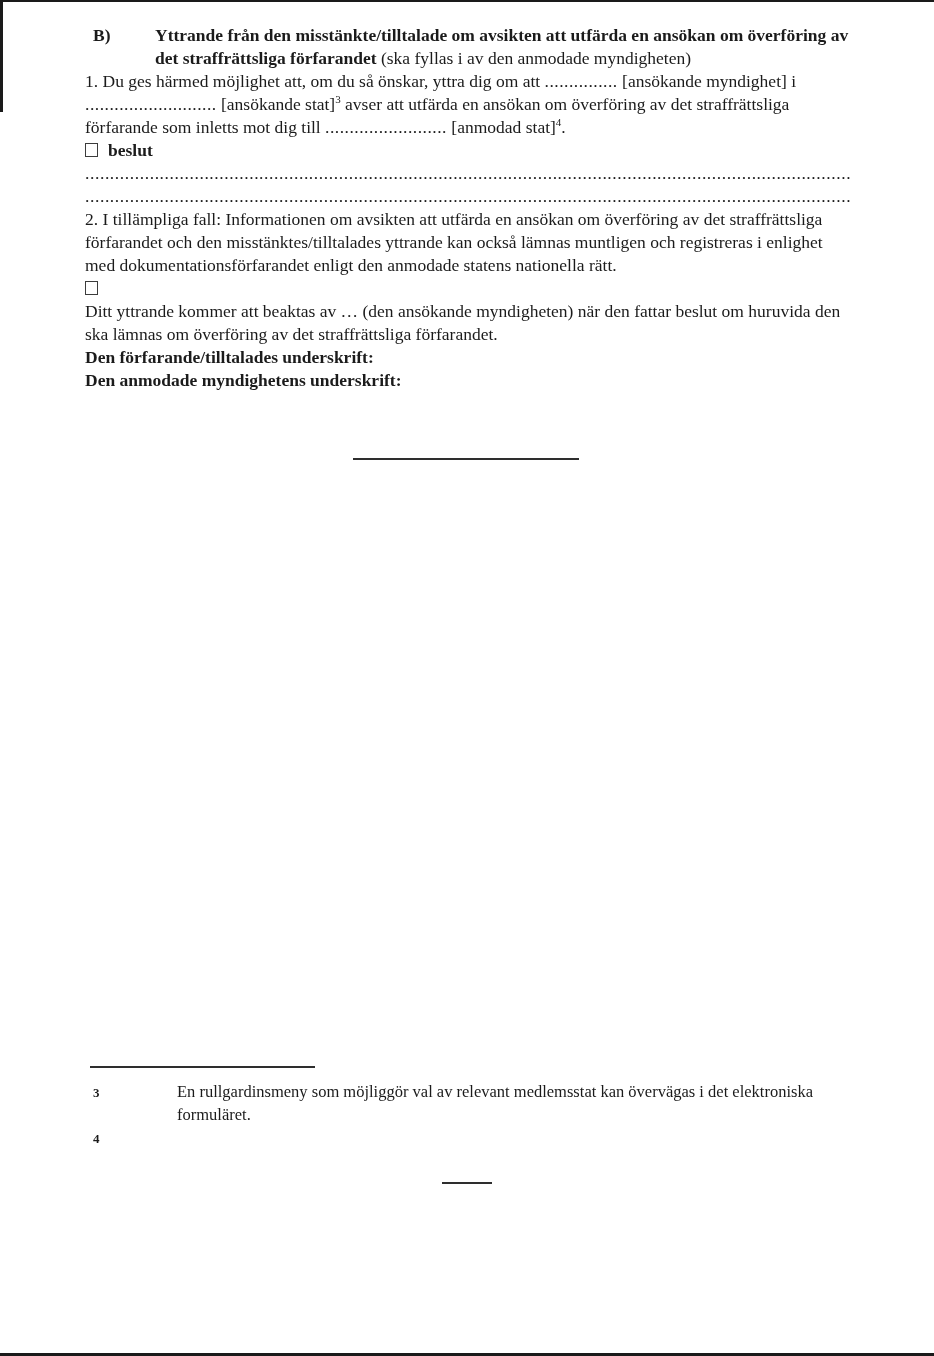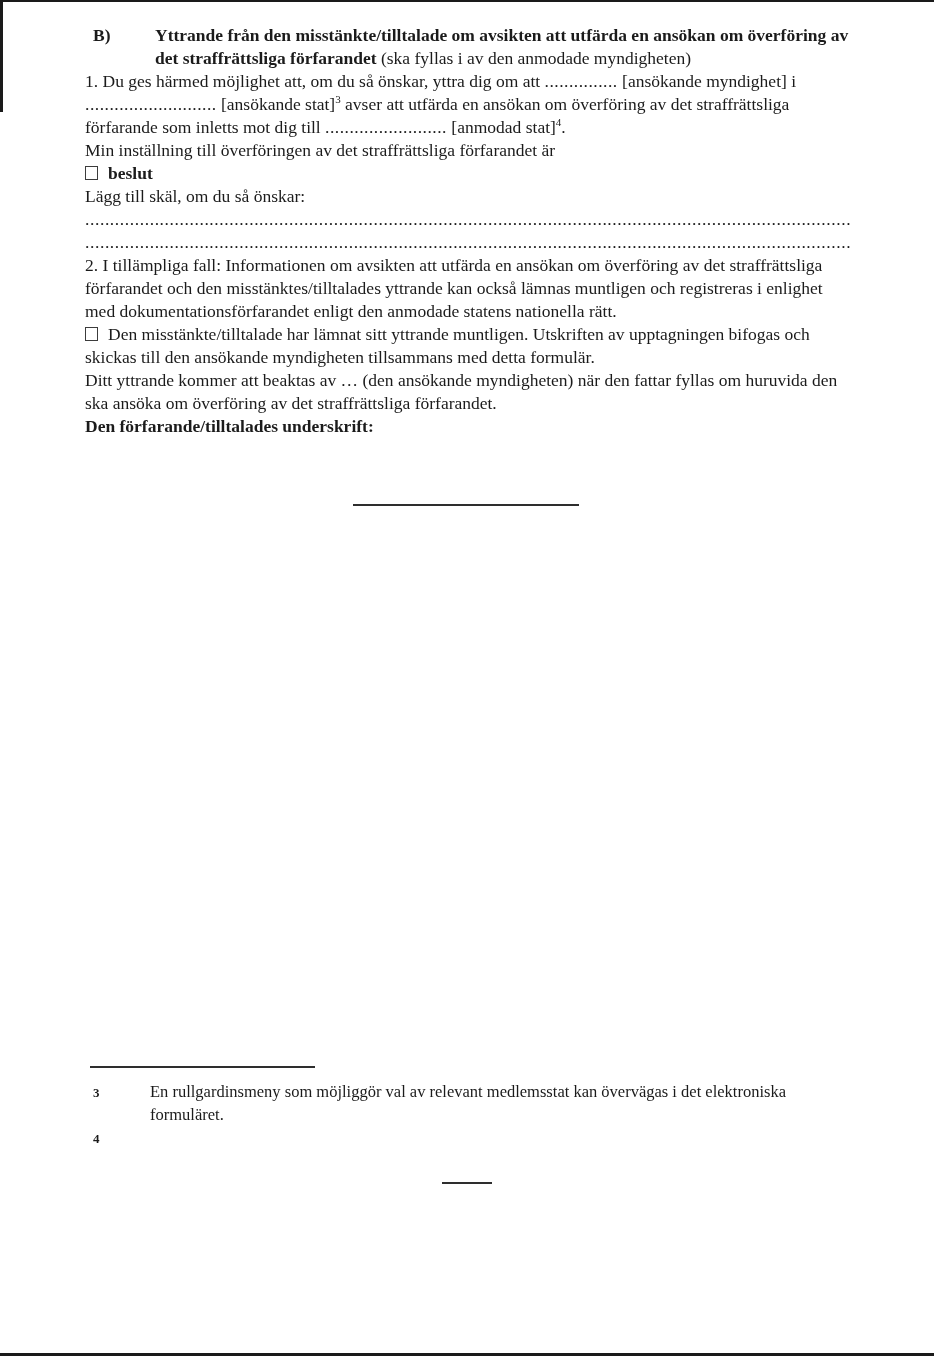--- a/index.html
+++ b/index.html
@@ -70,21 +70,21 @@
   }
   .footnotes {
     position:absolute; left:85px; top:1080px; width:740px;
     font-size:16.5px; line-height:23px;
   }
   .fn-row { display:flex; }
   .fn-num {
     flex:0 0 65px; box-sizing:border-box; padding-left:8px;
     font-size:13px; font-weight:bold; padding-top:1px;
   }
-  .fn-text { flex:0 1 655px; max-width:655px; }
+  .fn-text { flex:0 1 655px; max-width:655px;margin-left:27px; }
 
   .page-end-line {
     position:absolute; left:442px; top:1182px;
     width:50px; height:0;
     border-top:2px solid #2e2e2e;
   }
 </style>
 </head>
 <body>
 
@@ -95,42 +95,41 @@
 
   <div class="content">
 
     <div class="heading block">
       <span class="sec-label">B)</span>
       <span class="sec-title"><span>Yttrande från den misstänkte/tilltalade om avsikten att utfärda en ansökan om överföring av det straffrättsliga förfarandet</span><span class="title-regular"> (ska fyllas i av den anmodade myndigheten)</span></span>
     </div>
 
     <p class="mt9"><span>1. Du ges härmed möjlighet att, om du så önskar, yttra dig om att </span><span class="dots">...............</span><span> [ansökande myndighet] i </span><span class="dots">...........................</span><span> [ansökande stat]</span><sup class="fnref">3</sup><span> avser att utfärda en ansökan om överföring av det straffrättsliga förfarande som inletts mot dig till </span><span class="dots">.........................</span><span> [anmodad stat]</span><sup class="fnref">4</sup><span>.</span></p>
 
-    <p class="mt10">Min inställning till överföringen av det straffrättsliga förfarandet är</p>
 
     <div class="block mt9">
       <span class="cb"></span><span class="opt-label">beslut</span>
     </div>
 
 
-    <p class="mt7">Lägg till skäl, om du så önskar:</p>
 
     <div class="block mt9">
       <div class="dotline">........................................................................................................................................................................................................</div>
       <div class="dotline">........................................................................................................................................................................................................</div>
     </div>
 
     <p class="mt12">2. I tillämpliga fall: Informationen om avsikten att utfärda en ansökan om överföring av det straffrättsliga förfarandet och den misstänktes/tilltalades yttrande kan också lämnas muntligen och registreras i enlighet med dokumentationsförfarandet enligt den anmodade statens nationella rätt.</p>
 
-    <p class="mt8"><span class="cb"></span><span>Den misstänkte/tilltalade har lämnat sitt yttrande muntligen. Utskriften av upptagningen bifogas och skickas till den ansökande myndigheten tillsammans med detta formulär.</span></p>
+    <p class="mt8"><span class="cb"></span></p>
 
-    <p class="mt8">Ditt yttrande kommer att beaktas av … (den ansökande myndigheten) när den fattar fyllas om huruvida den ska ansöka om överföring av det straffrättsliga förfarandet.</p>
+    <p class="mt8">Ditt yttrande kommer att beaktas av … (den ansökande myndigheten) när den fattar beslut om huruvida den ska lämnas om överföring av det straffrättsliga förfarandet.</p>
 
     <p class="mt10 bold">Den förfarande/tilltalades underskrift:</p>
 
+    <p class="mt32 bold">Den anmodade myndighetens underskrift:</p>
 
     <div class="sep-line"></div>
 
   </div>
 
   <div class="footnote-sep"></div>
 
   <div class="footnotes">
     <div class="fn-row">
       <span class="fn-num">3</span>

